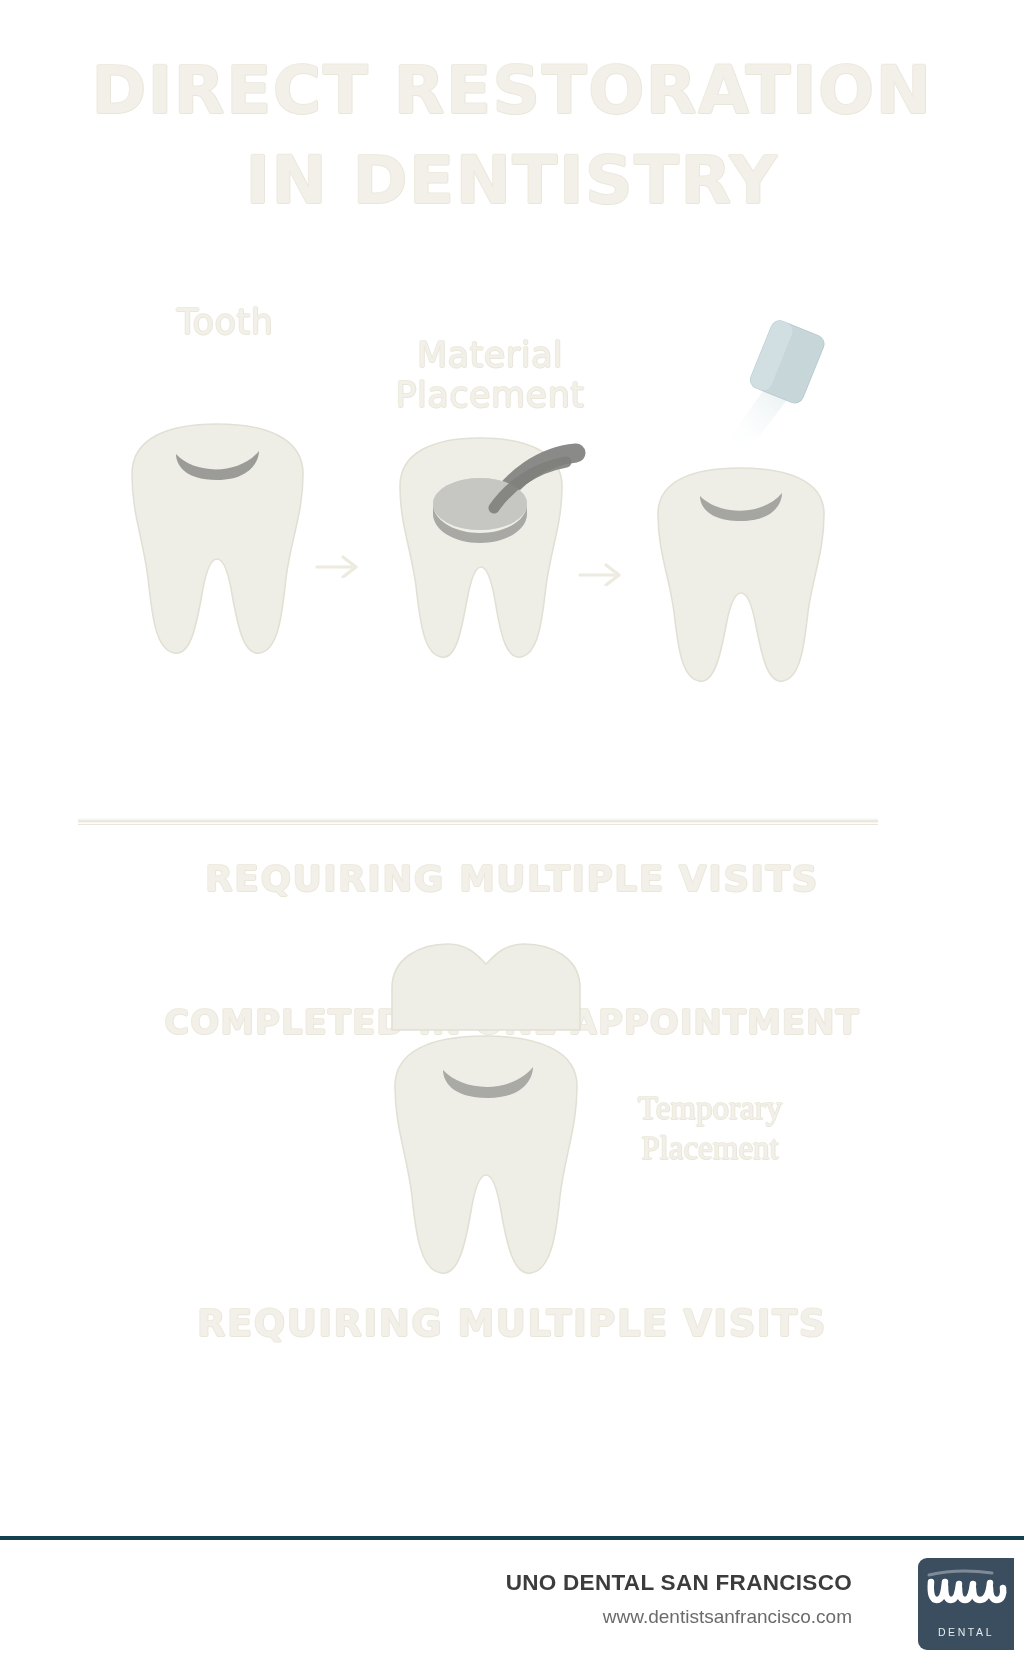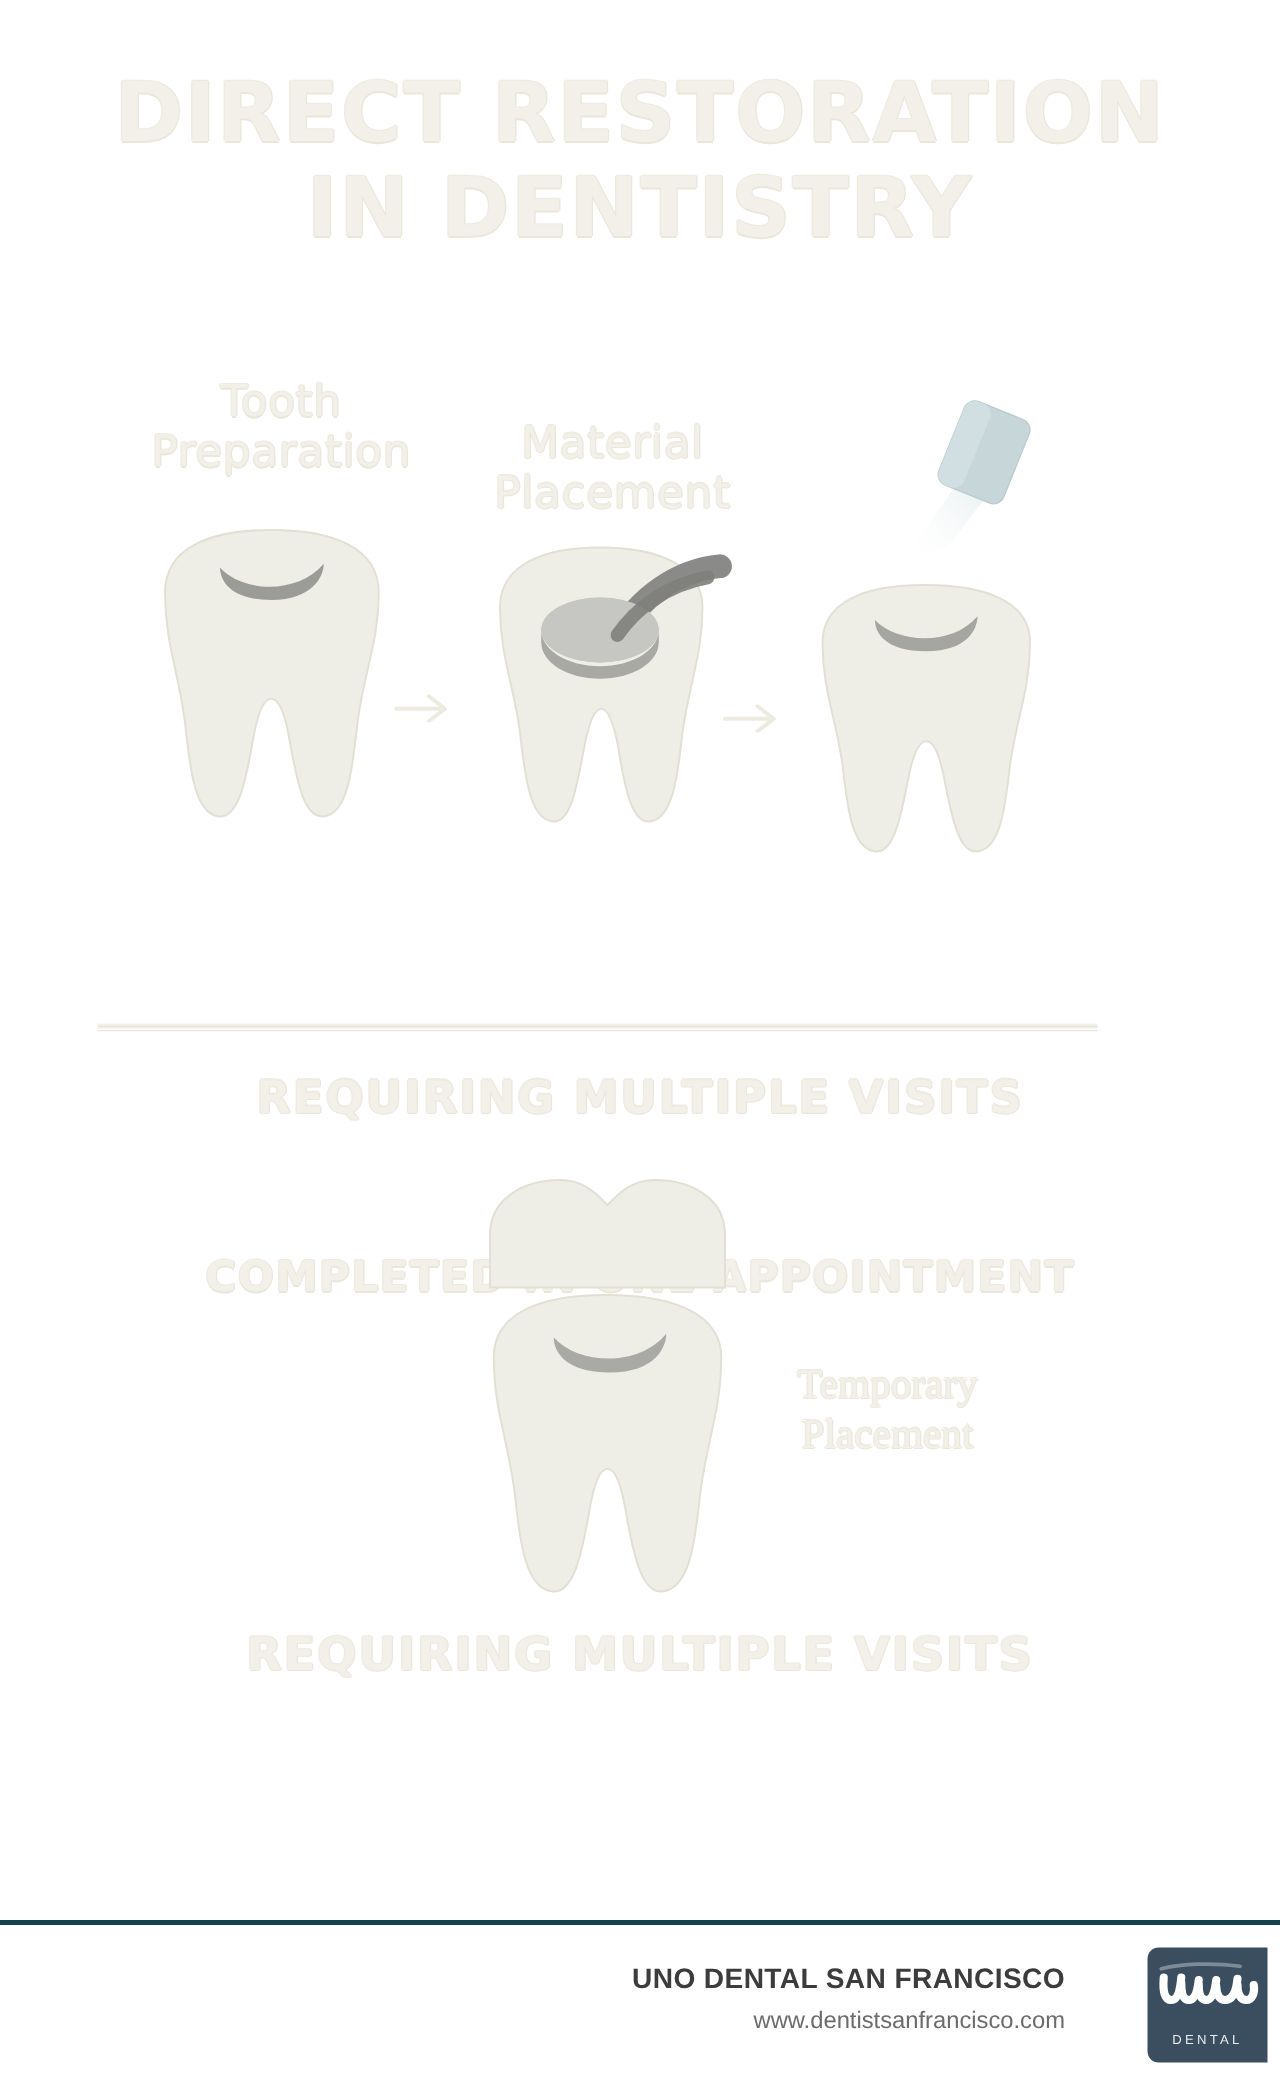--- a/index.html
+++ b/index.html
@@ -27,21 +27,21 @@
     text-align:center;
   }
   #title-block .tline {
     display:block;
     font-family:"DejaVu Sans", sans-serif;
     font-weight:bold;
     font-size:66px;
     line-height:66px;
     letter-spacing:1.5px;
   }
-  #title-block .tline2 { margin-top:10px; }
+  #title-block .tline2 { margin-top:24px; }
 
   
   #top-section { position:absolute; left:0; top:280px; width:1024px; height:520px;padding-left:43px; }
 
   .step-label {
     position:absolute;
     text-align:center;
     font-family:"DejaVu Sans", sans-serif;
     font-size:35px;
     line-height:40px;
@@ -142,21 +142,20 @@
 
 <div id="title-block">
   <span class="tline ghost">DIRECT RESTORATION</span>
   <span class="tline tline2 ghost">IN DENTISTRY</span>
 </div>
 
 <div id="top-section">
 
   <div class="step-label ghost" id="label-prep">
     <div>Tooth</div>
-    <div>Preparation</div>
   </div>
 
   <div class="step-label ghost" id="label-mat">
     <div>Material</div>
     <div>Placement</div>
   </div>
 
   <div class="tooth-slot" id="tooth1-slot">
     <svg viewBox="0 0 195 242" width="195" height="242">
       <path d="M12 56 C12 20 48 6 97 6 C146 6 183 20 183 56

